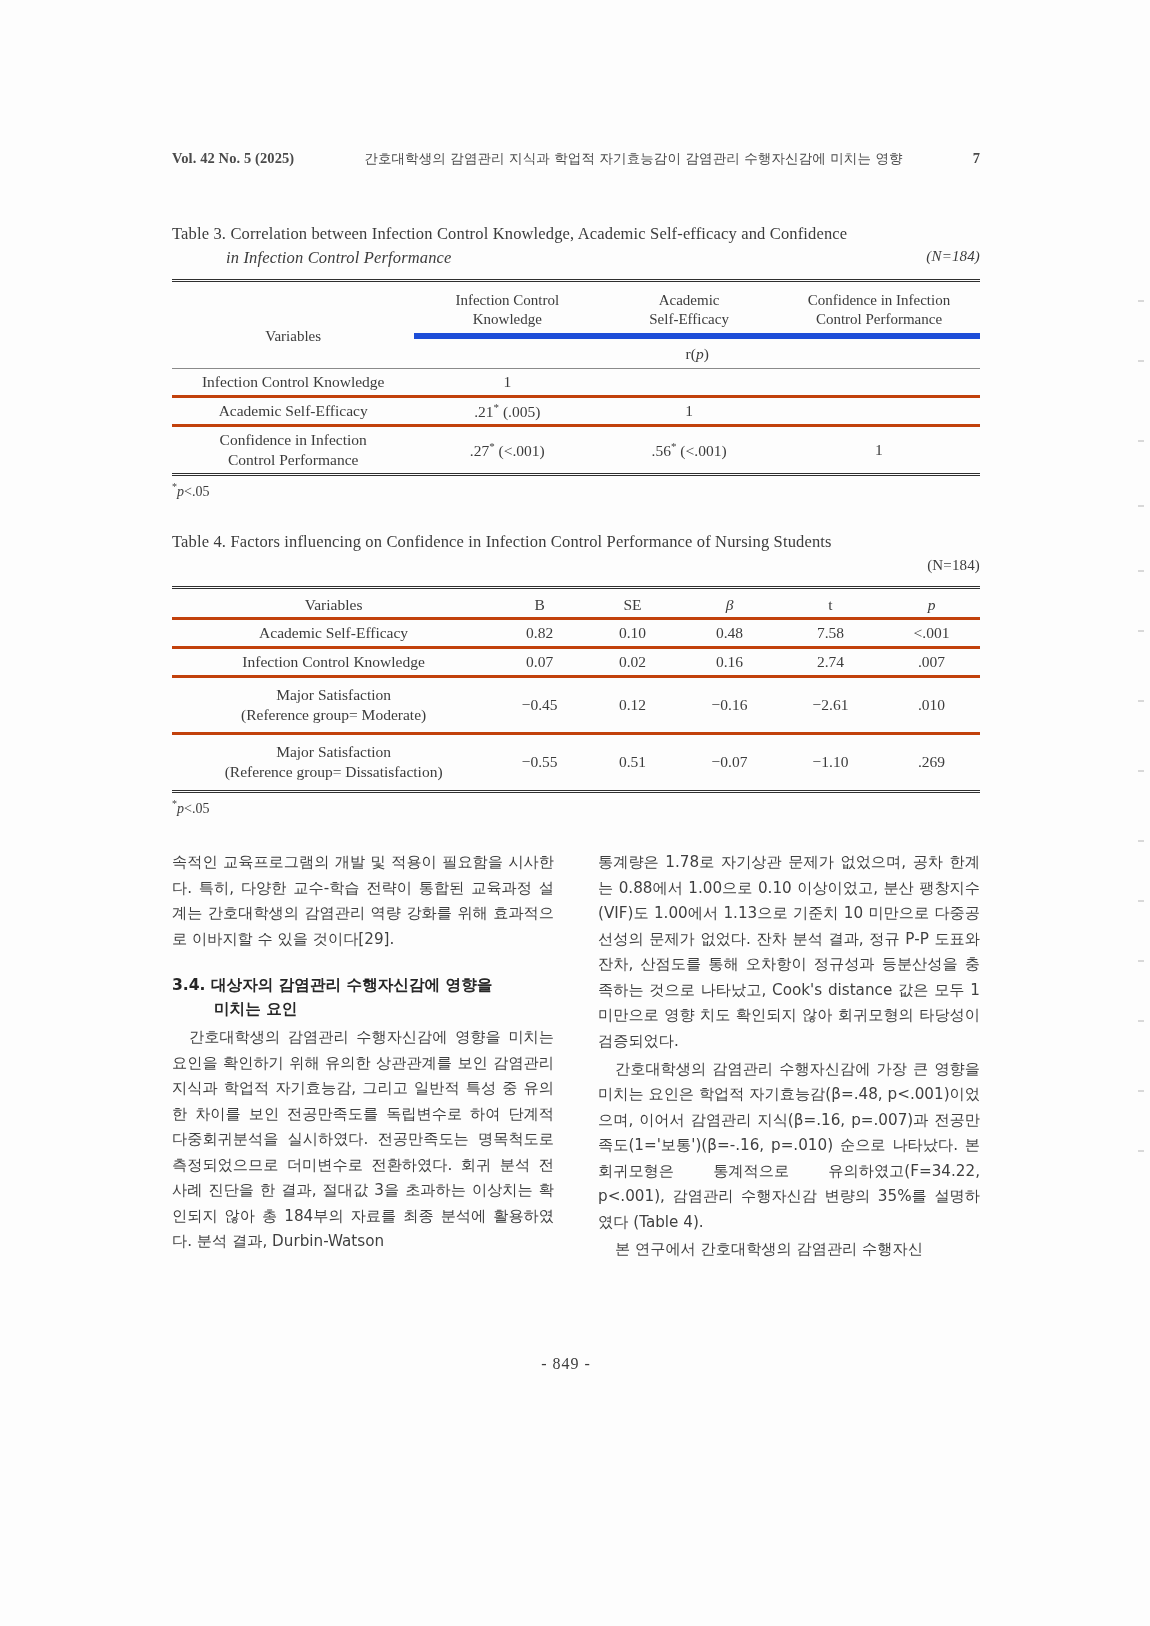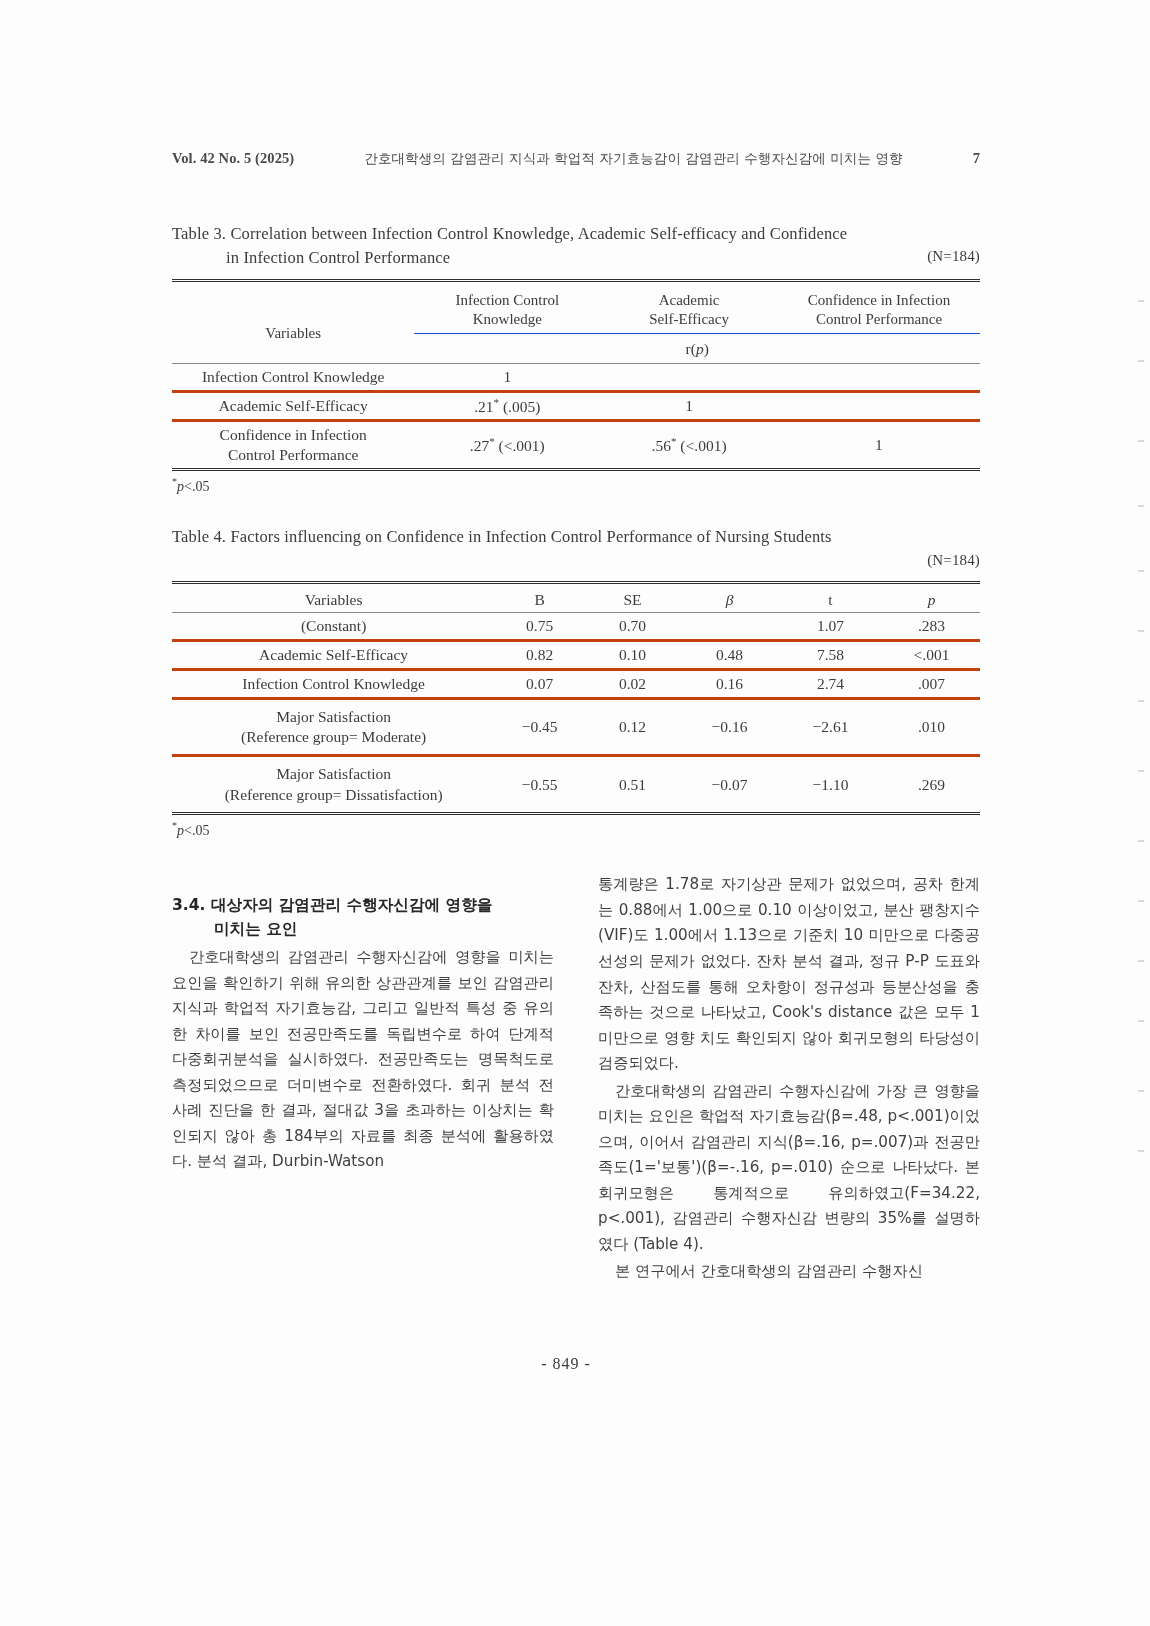--- a/index.html
+++ b/index.html
@@ -64,20 +64,21 @@
     line-height: 1.45;
     color: #3c3c3c;
     letter-spacing: 0.15px;
     position: relative;
   }
   .tbl-caption .cap-line1 { display: block; }
   .tbl-caption .cap-line2 {
     display: block;
     padding-left: 54px;
     position: relative;
+    font-style: italic;
   }
   .cap-n {
     position: absolute;
     right: 0;
     font-size: 15px;
   }
   .cap-n-solo {
     display: block;
     text-align: right;
     font-size: 15px;
@@ -97,21 +98,21 @@
     vertical-align: middle;
   }
   .rule-top   { border-top: 3px double #2f2f2f; }
   .rule-thin  { border-top: 3px solid #c2410c; }
   .rule-mid   { border-top: 1.3px solid #8a8a8a; }
   .rule-bot   { border-bottom: 3px double #2f2f2f; }
 
   .c { text-align: center; }
 
   .hdr-cell { font-size: 15px; line-height: 1.3; text-align: center; }
-  .sub-rule { border-top: 1px solid #1d4ed8; }
+  .sub-rule { border-top: 6px solid #1d4ed8; }
 
   .vname { text-align: center; font-size: 15.5px; line-height: 1.3; }
 
   .star { font-size: 11px; vertical-align: super; }
   .ital { font-style: italic; }
 
   .tbl-note {
     font-size: 14px;
     margin-top: 5px;
     margin-bottom: 30px;
@@ -284,28 +285,20 @@
         <tbody>
             <tr class="rule-top">
           <td class="c" style="width:40%;padding-top:7px;">Variables</td>
           <td class="c" style="width:11%;padding-top:7px;">B</td>
           <td class="c" style="width:12%;padding-top:7px;">SE</td>
           <td class="c ital" style="width:12%;padding-top:7px;">β</td>
           <td class="c" style="width:13%;padding-top:7px;">t</td>
           <td class="c ital" style="width:12%;padding-top:7px;">p</td>
         </tr>
 
-        <tr class="rule-mid">
-          <td class="vname">(Constant)</td>
-          <td class="c">0.75</td>
-          <td class="c">0.70</td>
-          <td class="c"></td>
-          <td class="c">1.07</td>
-          <td class="c">.283</td>
-        </tr>
 
         <tr class="rule-thin">
           <td class="vname">Academic Self-Efficacy</td>
           <td class="c">0.82</td>
           <td class="c">0.10</td>
           <td class="c">0.48</td>
           <td class="c">7.58</td>
           <td class="c">&lt;.001</td>
         </tr>
 
@@ -348,20 +341,21 @@
         </table>
 
       <div class="tbl-note">
         <span class="st">*</span><span class="ital">p</span>&lt;.05
       </div>
     </div>
 
     <div class="cols">
 
       <div class="col">
+        <p class="bodytext">속적인 교육프로그램의 개발 및 적용이 필요함을 시사한다. 특히, 다양한 교수-학습 전략이 통합된 교육과정 설계는 간호대학생의 감염관리 역량 강화를 위해 효과적으로 이바지할 수 있을 것이다[29].</p>
 
         <div class="subhead">
           <span>3.4. 대상자의 감염관리 수행자신감에 영향을</span>
           <span class="l2">미치는 요인</span>
         </div>
 
         <p class="bodytext indent">간호대학생의 감염관리 수행자신감에 영향을 미치는 요인을 확인하기 위해 유의한 상관관계를 보인 감염관리 지식과 학업적 자기효능감, 그리고 일반적 특성 중 유의한 차이를 보인 전공만족도를 독립변수로 하여 단계적 다중회귀분석을 실시하였다. 전공만족도는 명목척도로 측정되었으므로 더미변수로 전환하였다. 회귀 분석 전 사례 진단을 한 결과, 절대값 3을 초과하는 이상치는 확인되지 않아 총 184부의 자료를 최종 분석에 활용하였다. 분석 결과, Durbin-Watson</p>
       </div>
 
       <div class="col">

